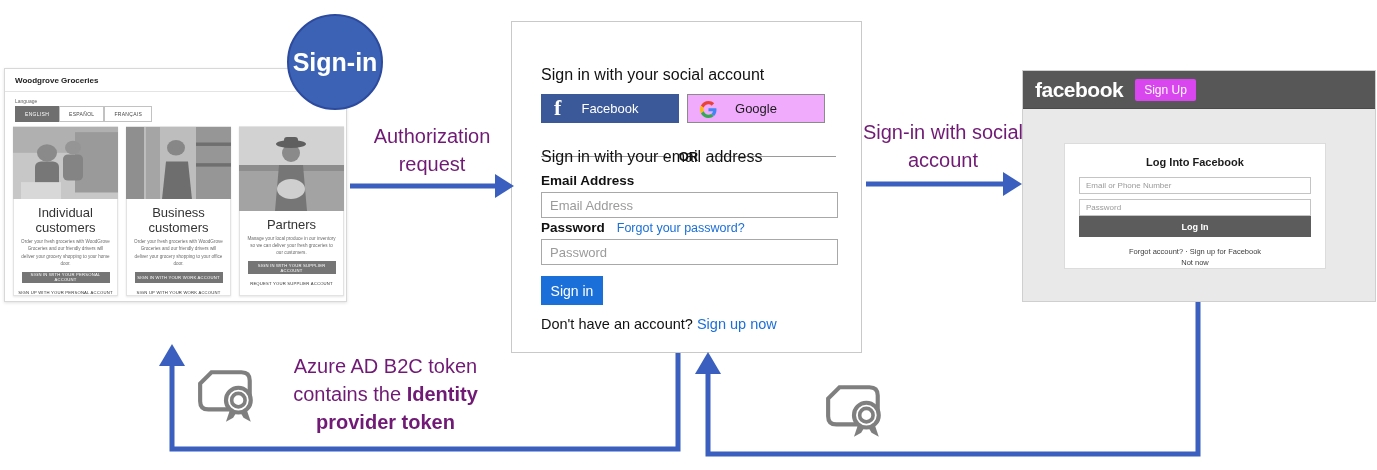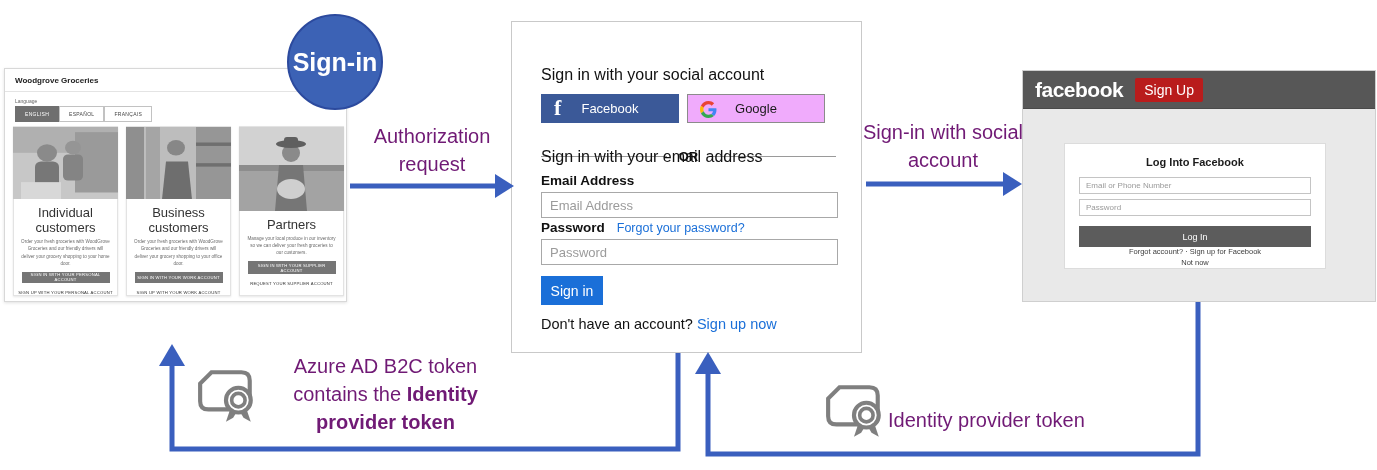--- a/index.html
+++ b/index.html
@@ -89,33 +89,33 @@
   .signup-row { position:absolute; top:294px; font-size:14.5px; color:#111;
     white-space:nowrap; }
   .signup-row .link { font-size:14.5px; }
 
   
   .fb { position:absolute; left:1022px; top:70px; width:354px; height:232px;
     background:#e9e9e9; border:1px solid #cfcfcf; z-index:2; }
   .fb-header { height:38px; background:#575757; display:flex; align-items:center;
     padding:0 12px; border-bottom:1px solid #4a4a4a; }
   .fb-logo { color:#fff; font-size:21px; font-weight:700; letter-spacing:-.5px; }
-  .fb-signup { margin-left:12px; background:#b91c1c; color:#fff; font-size:14px;
+  .fb-signup { margin-left:12px; background:#d946ef; color:#fff; font-size:12px;
     border:none; padding:4px 9px; border-radius:2px; }
   .fb-card { position:absolute; left:41px; top:72px; width:262px; height:126px;
     background:#fff; border:1px solid #dcdcdc; }
   .fb-card-title { position:absolute; top:12px; width:100%; text-align:center;
     font-size:11px; font-weight:700; color:#1b1b1b; }
   .fb-inp { position:absolute; left:14px; width:232px; height:17px;
     border:1px solid #c4c4c4; font-size:8px; padding:0 6px; color:#444; }
   .fb-inp::placeholder { color:#9a9a9a; }
   .fb-inp-email { top:33px; }
   .fb-inp-pass  { top:55px; }
-  .fb-login { position:absolute; top:82px; left:14px; width:232px; height:21px;
-    background:#5c5c5c; color:#fff; border:none; font-size:9px; font-weight:400; }
+  .fb-login { position:absolute; top:72px; left:14px; width:232px; height:21px;
+    background:#5c5c5c; color:#fff; border:none; font-size:9px; font-weight:700; }
   .fb-links { position:absolute; top:103px; width:100%; text-align:center;
     font-size:7.5px; color:#3d3d3d; }
   .fb-notnow { position:absolute; top:114px; width:100%; text-align:center;
     font-size:7.5px; color:#3d3d3d; }
 </style>
 </head>
 <body>
 
 <div class="stage">
 
@@ -149,21 +149,20 @@
   <div class="flow-label lbl-auth">Authorization request</div>
 
   <div class="flow-label lbl-social">Sign-in with social account</div>
 
   <div class="flow-label lbl-b2c">
     <span>Azure AD B2C token</span><br>
     <span>contains the </span><b>Identity</b><br>
     <b>provider token</b>
   </div>
 
-  <div class="flow-label lbl-idp">Identity provider token</div>
 
   <svg class="cert-icon cert-1" width="62" height="56" viewBox="0 0 60 54">
     <path d="M15 4 H44 Q52 4 52 12 V32 Q52 40 44 40 H12 Q4 40 4 32 V15 Z" fill="none" stroke="#7f7f7f" stroke-width="4"></path>
     <path d="M33 40 L29 52 L36 48 L39 43 Z" fill="#7f7f7f"></path>
     <path d="M49 40 L53 52 L46 48 L43 43 Z" fill="#7f7f7f"></path>
     <circle cx="41" cy="31" r="12" fill="#fff" stroke="#7f7f7f" stroke-width="4"></circle>
     <circle cx="41" cy="31" r="6.5" fill="none" stroke="#7f7f7f" stroke-width="3.5"></circle>
   </svg>
 
   <svg class="cert-icon cert-2" width="62" height="56" viewBox="0 0 60 54">

